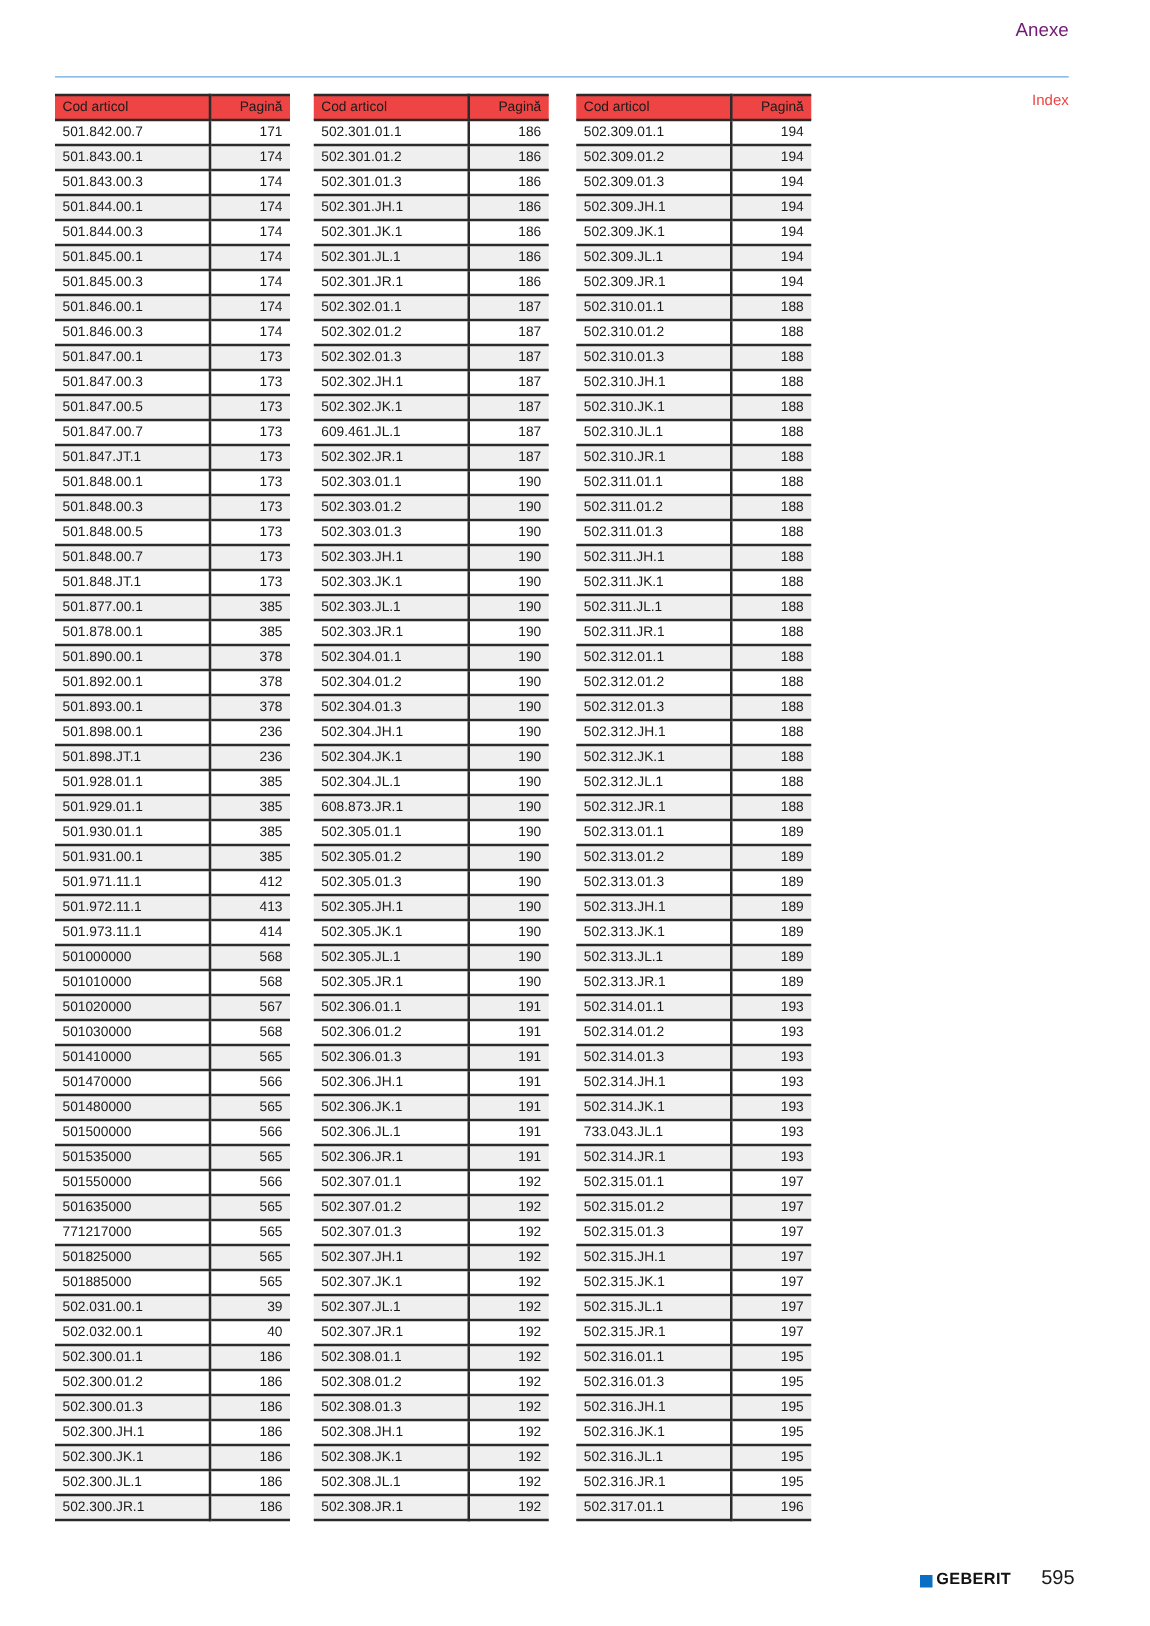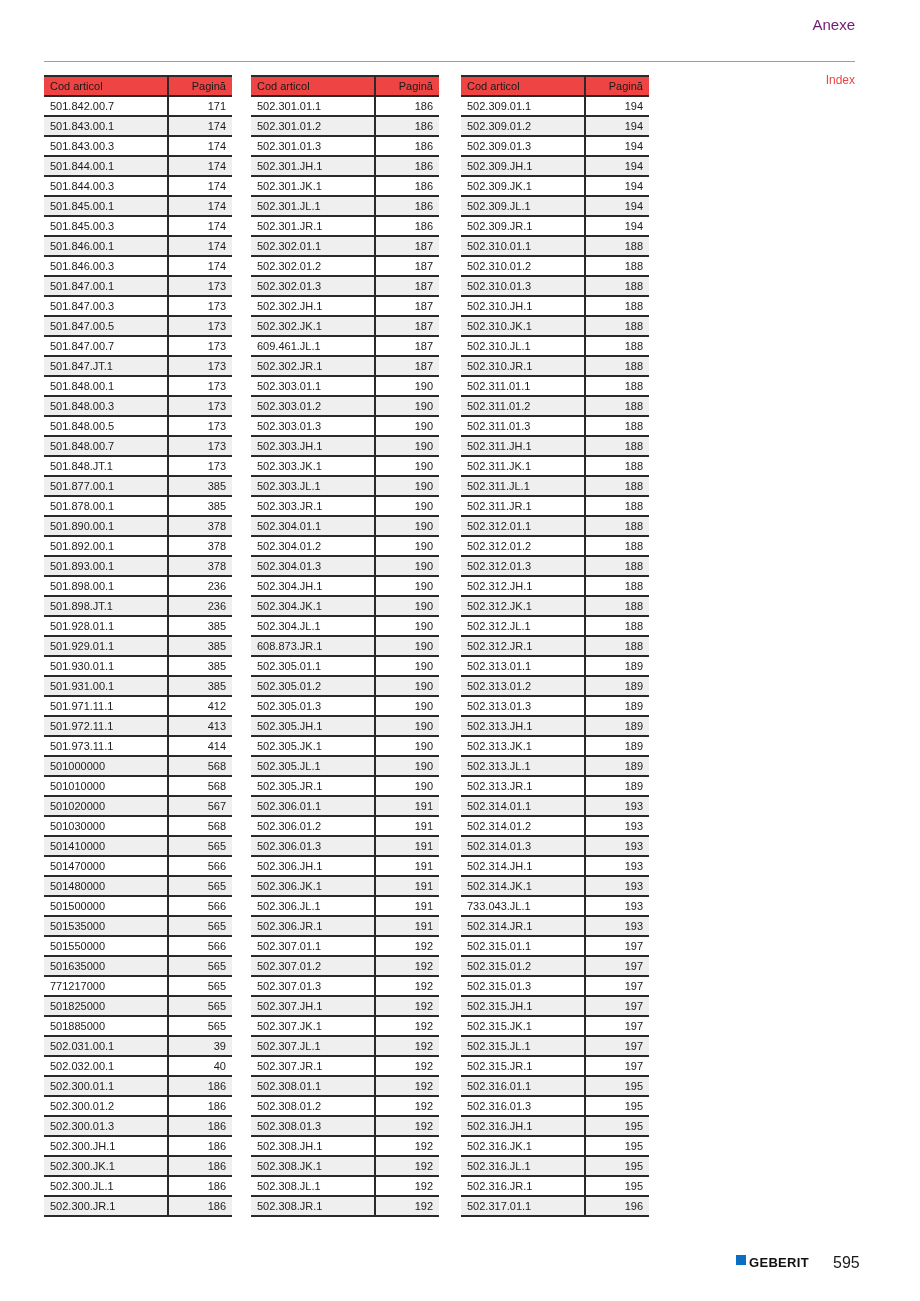--- a/index.html
+++ b/index.html
@@ -33,21 +33,21 @@
   .tbl th.code, .tbl td.code { text-align: left; border-right: 2px solid #2a2a2a; }
   .tbl th.page, .tbl td.page { text-align: right; }
   .tbl tbody tr:nth-child(even) td { background: #efefef; }
   .t1 { left: 44px; width: 188px; }
   .t2 { left: 251px; width: 188px; }
   .t3 { left: 461px; width: 188px; }
   .tbl col.c-code { width: 124px; }
   .tbl col.c-page { width: 64px; }
 
   .footer-logo {
-    position: absolute; left: 736px; top: 1255px; display: flex; align-items: flex-start;
+    position: absolute; left: 736px; top: 1255px; display: flex; align-items: flex-end;
   }
   .logo-square { width: 10px; height: 10px; background: #0a6fc2; margin-right: 3px; }
   .logo-text { font-size: 13px; font-weight: bold; color: #111; letter-spacing: 0.3px; }
   .page-num {
     position: absolute; left: 833px; top: 1254px; font-size: 16px; color: #1a1a1a;
   }
 </style>
 </head>
 <body>
 

